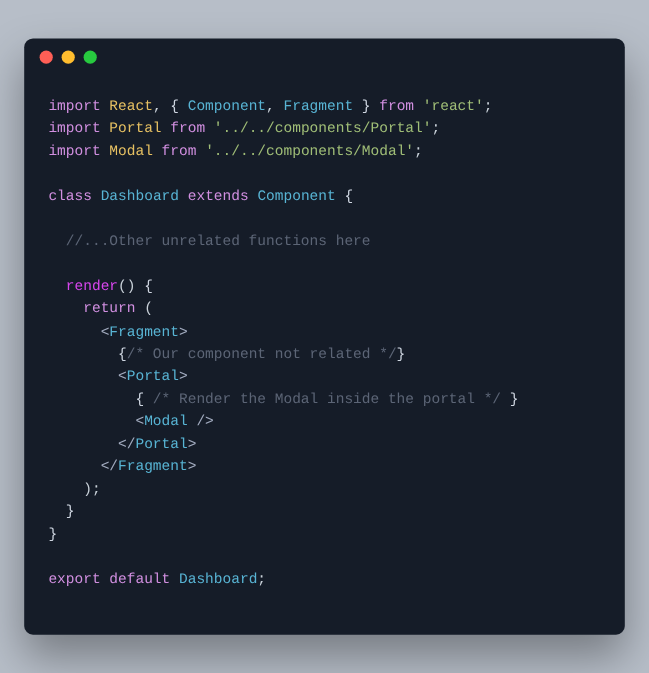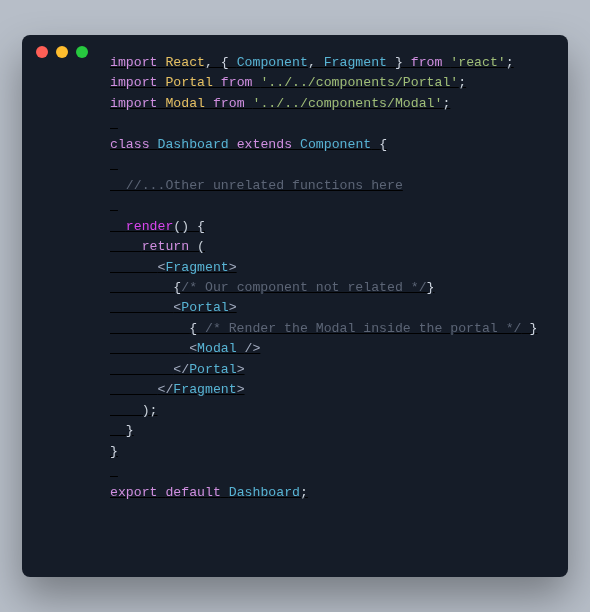--- a/index.html
+++ b/index.html
@@ -13,22 +13,21 @@
     font-family: "SFMono-Regular", Consolas, "Liberation Mono", Menlo, monospace;
   }
   .window {
     width: 546px;
     height: 542px;
     background: #151c28;
     border-radius: 8px;
     box-shadow: 0 20px 40px rgba(0,0,0,0.35);
     overflow: hidden;
     display: flex;
-    flex-direction: row;
-    text-decoration: underline;
+    flex-direction: column;
   }
   .titlebar {
     height: 34px;
     display: flex;
     align-items: center;
     padding-left: 14px;
     gap: 8px;
   }
   .dot {
     width: 12px;

